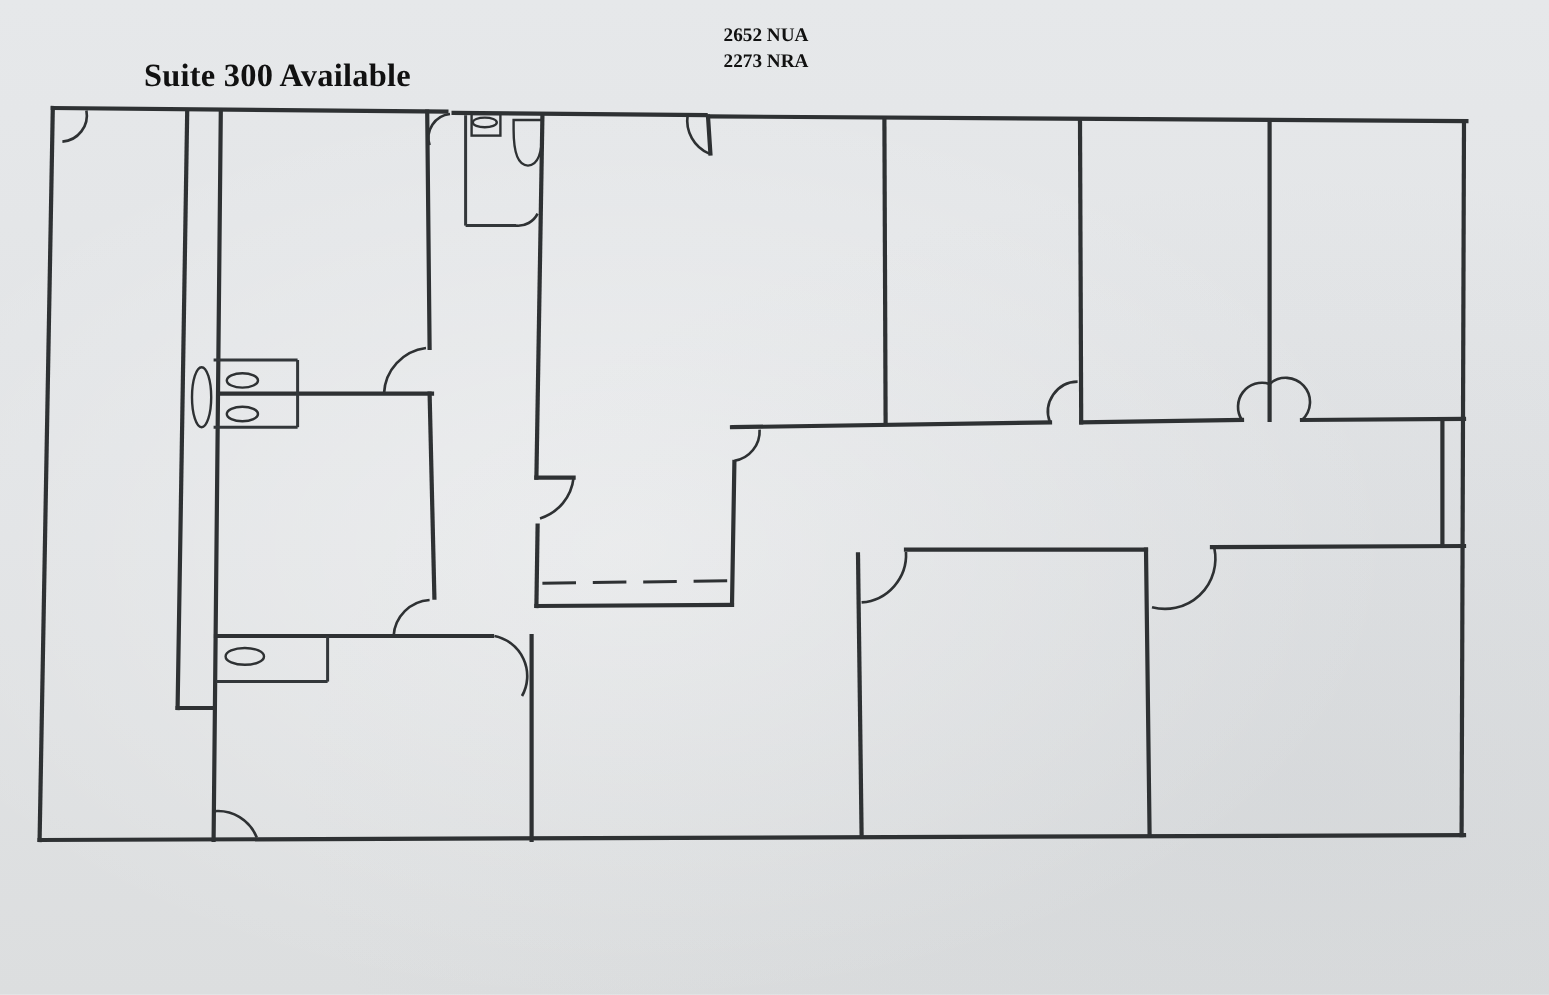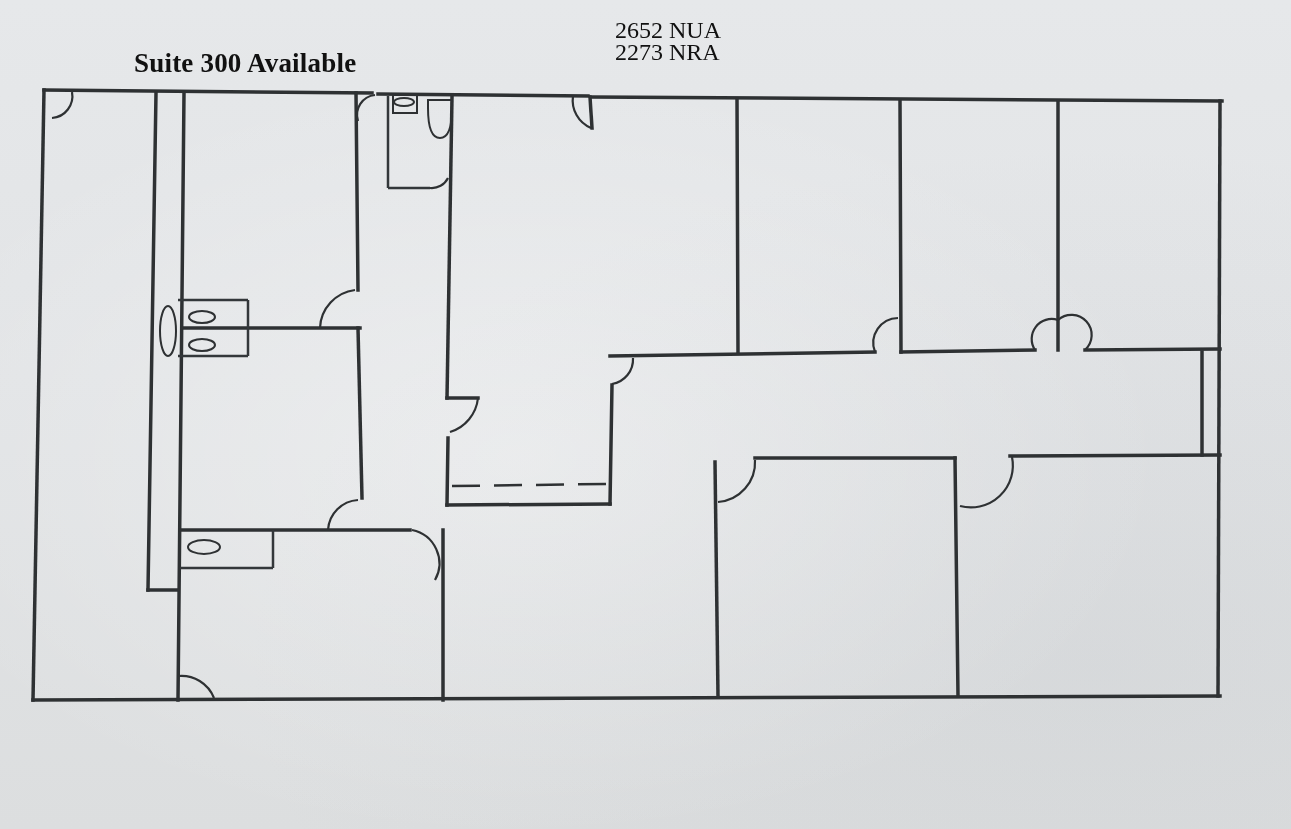--- a/index.html
+++ b/index.html
@@ -10,27 +10,27 @@
       font-family: "Liberation Serif", "DejaVu Serif", serif;
     }
     .paper-shade {
       position: absolute; inset: 0;
       background:
         radial-gradient(ellipse at 40% 55%, rgba(255,255,255,0.35), rgba(255,255,255,0) 60%),
         radial-gradient(ellipse at 85% 80%, rgba(180,185,190,0.18), rgba(0,0,0,0) 55%);
       pointer-events: none;
     }
     .title {
-      position: absolute; left: 134px; top: 48px;
+      position: absolute; left: 120px; top: 48px;
       font-size: 27px; font-weight: bold; color: #111;
       letter-spacing: 0.2px; white-space: nowrap;
     }
     .area-block {
       position: absolute; left: 603px; top: 19px;
-      font-size: 24px; font-weight: normal; color: #111; line-height: 22px; margin-left: 12px;
+      font-size: 16px; font-weight: bold; color: #111; line-height: 22px;
     }
     .area-line { display: block; white-space: nowrap; }
     svg.plan { position: absolute; left: 0; top: 0; }
     .wall { stroke: #2e3133; stroke-width: 3.5; stroke-linecap: square; fill: none; }
     .wall-thin { stroke: #33373a; stroke-width: 2.5; fill: none; }
     .door { stroke: #2e3133; stroke-width: 2.2; fill: none; }
     .fixture { stroke: #2e3133; stroke-width: 2; fill: none; }
     .dash { stroke: #2e3133; stroke-width: 2.5; stroke-dasharray: 28 14; fill: none; }
   </style>
 </head>

